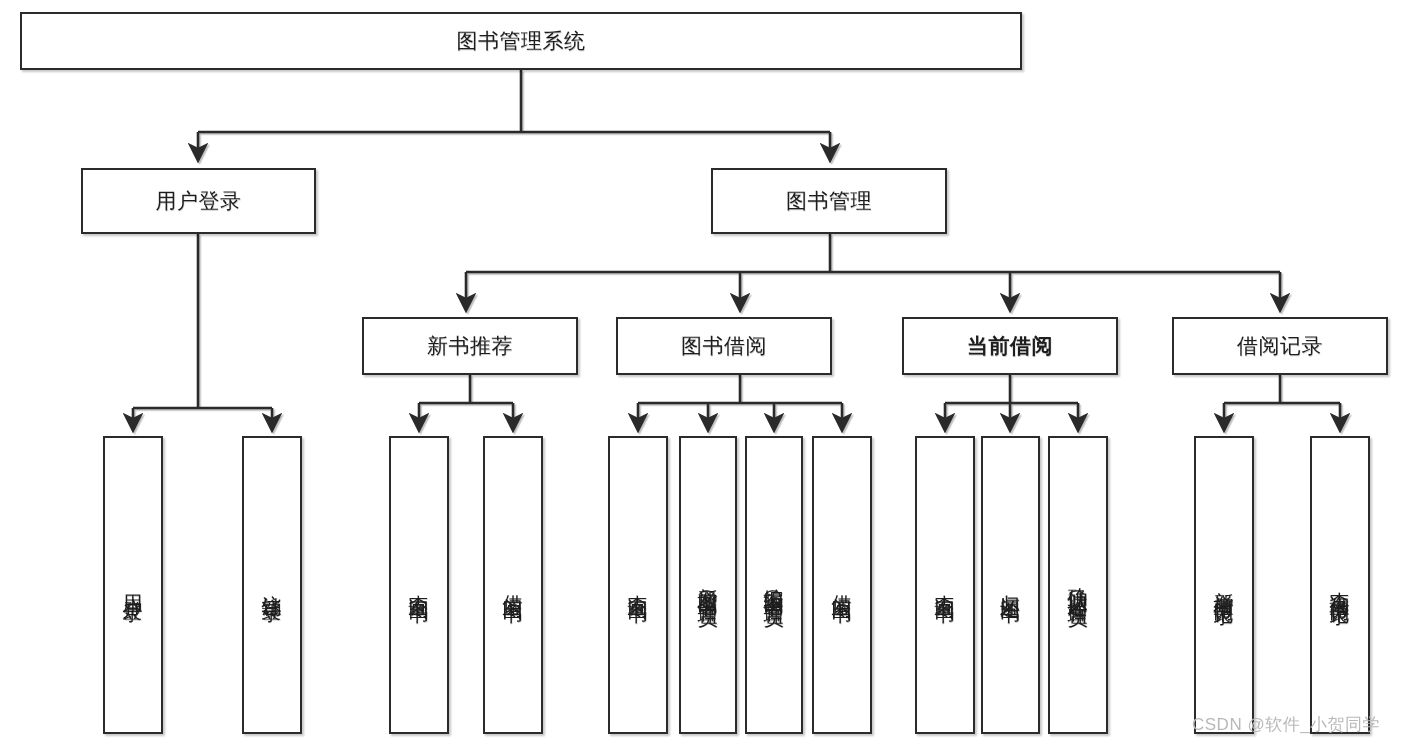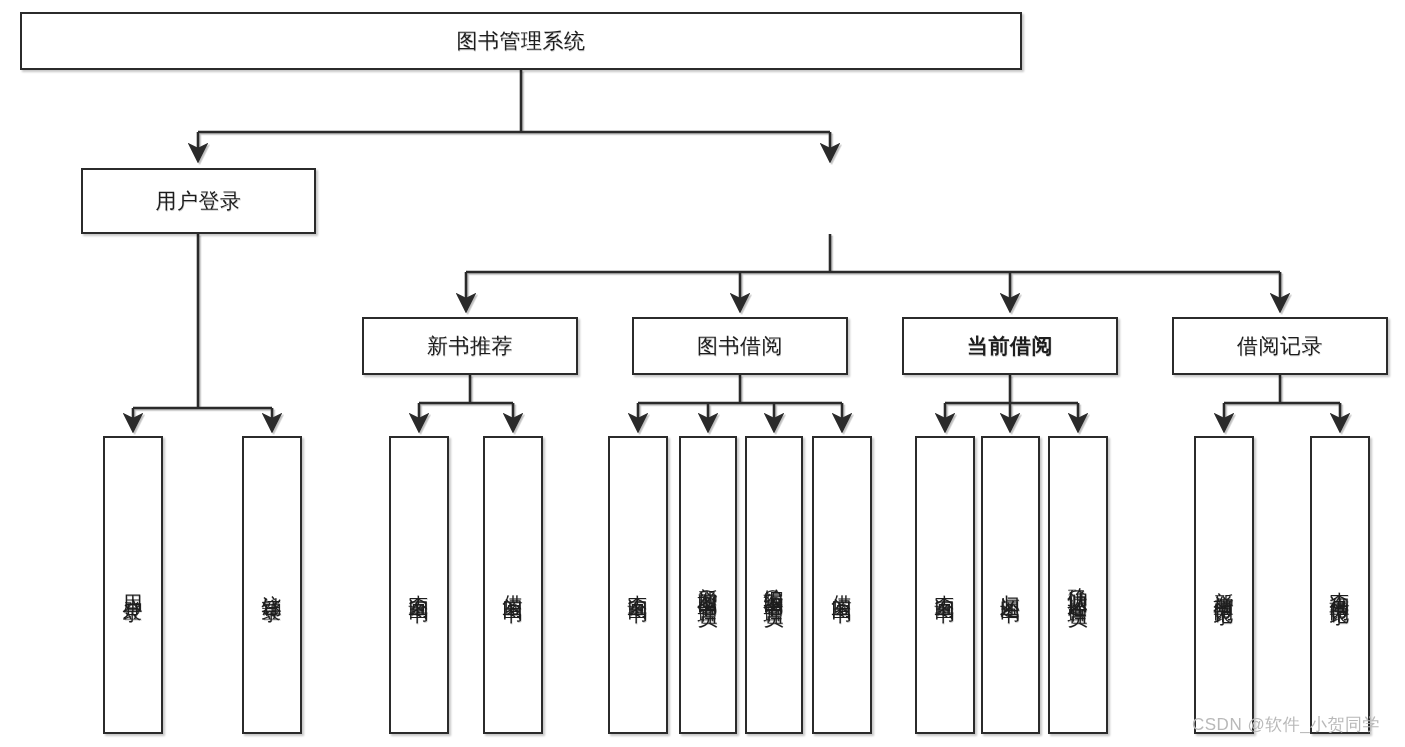--- a/index.html
+++ b/index.html
@@ -120,26 +120,29 @@
   </svg>
 
   <div class="node" style="left:20px; top:12px; width:1002px; height:58px;">
     <span class="label">图书管理系统</span>
   </div>
 
   <div class="node" style="left:81px; top:168px; width:235px; height:66px;">
     <span class="label">用户登录</span>
   </div>
 
+  <div class="node" style="left:711px; top:168px; width:236px; height:66px;">
+    <span class="label">图书管理</span>
+  </div>
 
   <div class="node" style="left:362px; top:317px; width:216px; height:58px;">
     <span class="label">新书推荐</span>
   </div>
 
-  <div class="node" style="left:632px; top:317px; width:216px; height:58px;justify-content:center;">
+  <div class="node" style="left:616px; top:317px; width:216px; height:58px;justify-content:center;">
     <span class="label">图书借阅</span>
   </div>
 
   <div class="node" style="left:902px; top:317px; width:216px; height:58px;font-weight:bold;">
     <span class="label">当前借阅</span>
   </div>
 
   <div class="node" style="left:1172px; top:317px; width:216px; height:58px;text-align:right;">
     <span class="label">借阅记录</span>
   </div>

